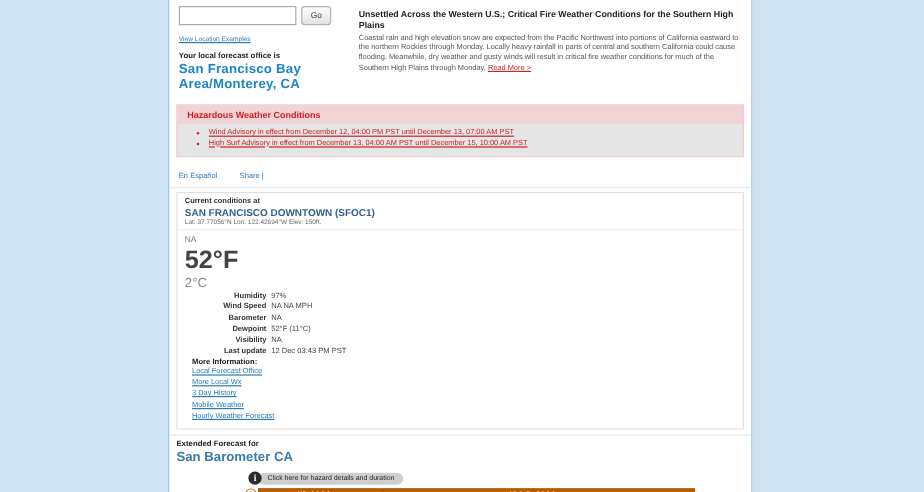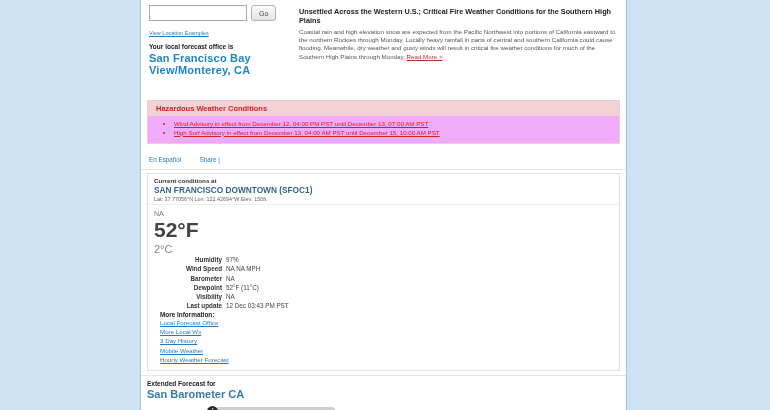--- a/index.html
+++ b/index.html
@@ -17,21 +17,21 @@
             border:1px solid #b3b3b3; border-radius:3px; cursor:pointer; }
   .tiny-link { display:inline-block; margin-top:2px; font-size:5.5px; color:#2a7ab9; text-decoration:underline; }
   .office-intro { margin-top:4px; font-size:6.5px; font-weight:bold; color:#222; }
   .office-link { display:inline-block; margin-top:2px; font-size:11px; font-weight:bold; color:#1d84c5; text-decoration:none; letter-spacing:.2px; }
   .news-col { margin-left:10px; padding-top:2px; }
   .news-title { font-size:7.3px; font-weight:bold; color:#222; line-height:9px; }
   .news-body { margin-top:3px; font-size:6.2px; color:#555; line-height:8.2px; }
   .read-more { color:#b03030; text-decoration:underline; }
 
   
-  .hazard-box { margin:18px 6px 0 6px; background:#f0abfc; border:1px solid #eecdd0; }
+  .hazard-box { margin:5px 6px 0 6px; background:#e5e5e5; border:1px solid #eecdd0; }
   .hazard-title { background:#f3d2d5; padding:3px 8px; font-size:7.5px; font-weight:bold; color:#cc2222; }
   .hazard-box ul { list-style:disc; margin:4px 0 6px 26px; }
   .hazard-box li { font-size:6.2px; line-height:8.5px; color:#cc2222; }
   .hazard-box li a { color:#cc2222; text-decoration:underline; }
 
   
   .locale-row { padding:4px 8px 3px 8px; border-bottom:1px solid #dfe8ee; }
   .locale-row a { font-size:6.3px; color:#2a7ab9; text-decoration:none; margin-right:14px; }
 
   
@@ -99,21 +99,21 @@
 <div class="page">
 
   <div class="topbar">
     <div class="search-col">
       <div class="search-row">
         <input type="text" value="" style="">
         <button class="go-btn">Go</button>
       </div>
       <a class="tiny-link">View Location Examples</a>
       <div class="office-intro">Your local forecast office is</div>
-      <a class="office-link">San Francisco Bay View/Monterey, CA</a>
+      <a class="office-link">San Francisco Bay Area/Monterey, CA</a>
     </div>
     <div class="news-col">
       <div class="news-title">Unsettled Across the Western U.S.; Critical Fire Weather Conditions for the Southern High Plains</div>
       <div class="news-body"><span>Coastal rain and high elevation snow are expected from the Pacific Northwest into portions of California eastward to the northern Rockies through Monday. Locally heavy rainfall in parts of central and southern California could cause flooding. Meanwhile, dry weather and gusty winds will result in critical fire weather conditions for much of the Southern High Plains through Monday.</span>
         <a class="read-more">Read More &gt;</a></div>
     </div>
   </div>
 
   <div class="hazard-box">
     <div class="hazard-title">Hazardous Weather Conditions</div>

